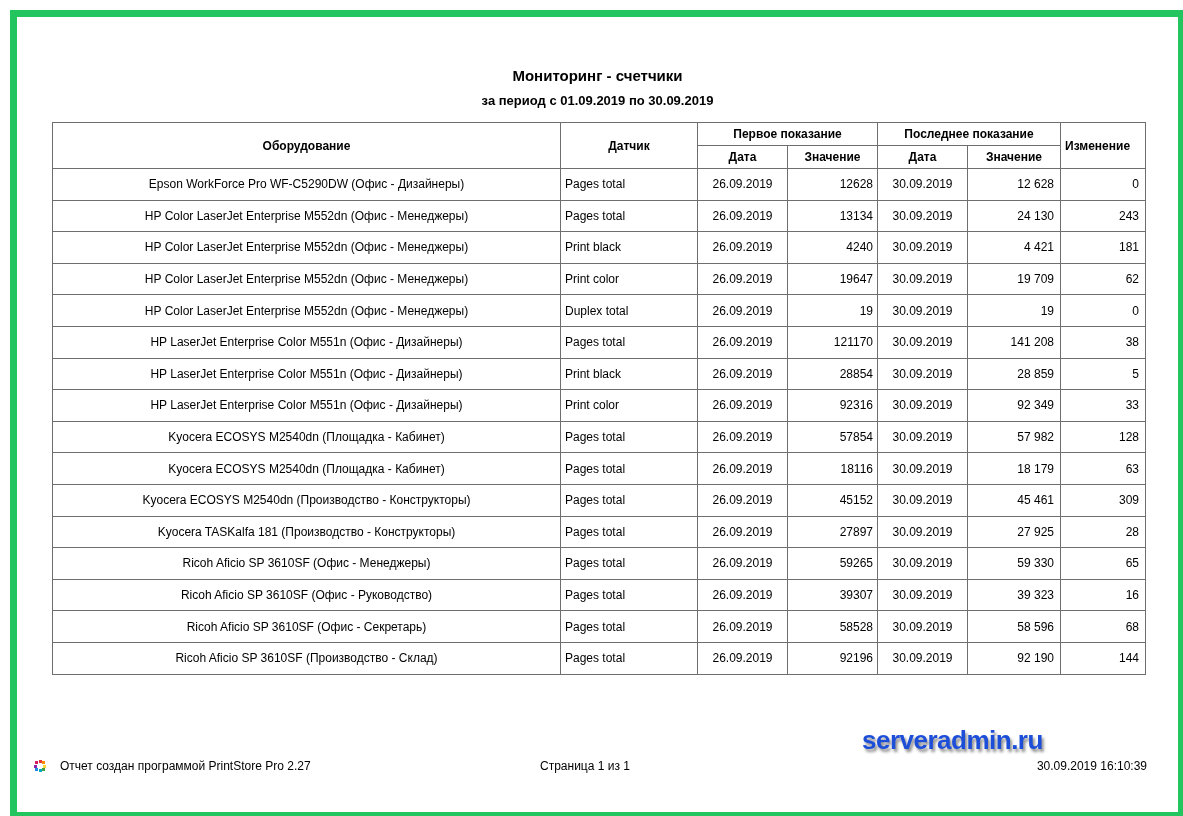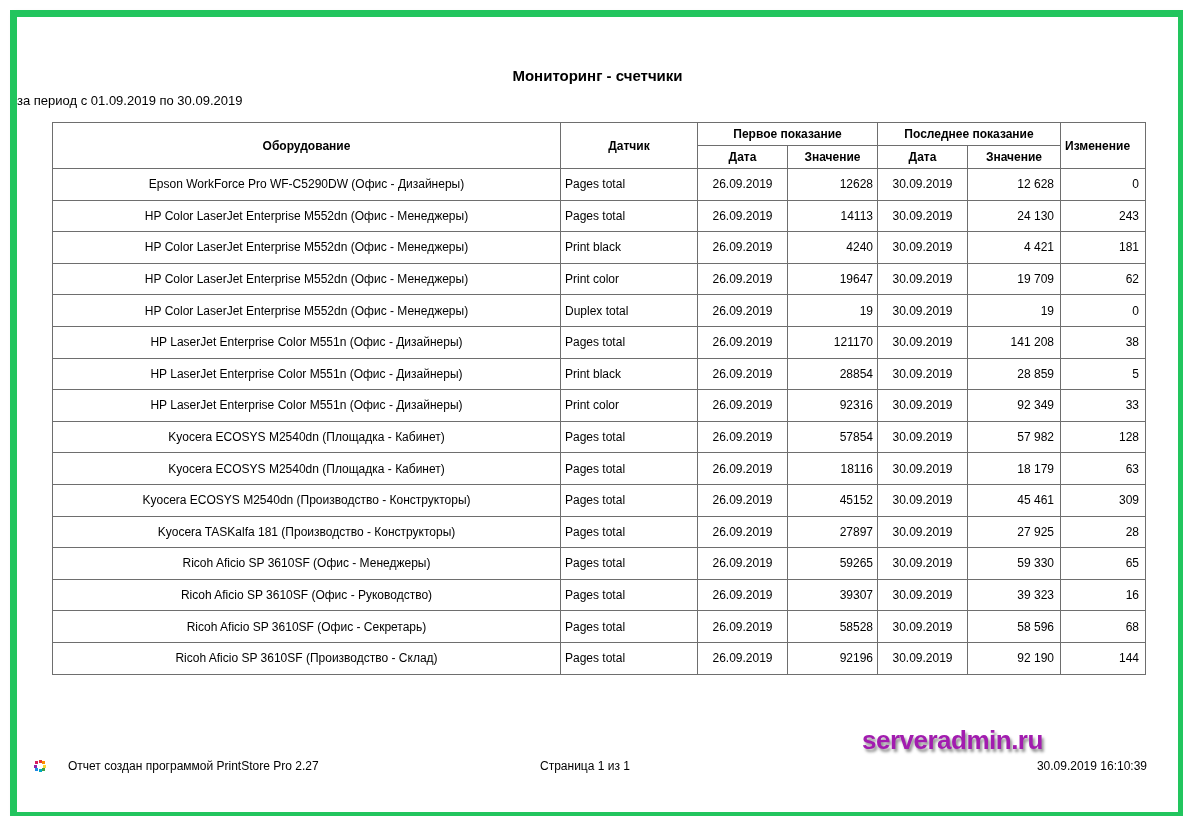--- a/index.html
+++ b/index.html
@@ -10,22 +10,22 @@
   .sheet {
     position: absolute; left: 10px; top: 10px; width: 1161px; height: 795px;
     background: #fff; border: 7px solid #22c55e;
     box-shadow: 4px 4px 4px rgba(0,0,0,0.55);
   }
   .title {
     position: absolute; left: 0; right: 0; top: 50px; text-align: center;
     font-size: 15px; font-weight: bold;
   }
   .subtitle {
-    position: absolute; left: 0; right: 0; top: 76px; text-align: left;
-    font-size: 13px; font-weight: normal;
+    position: absolute; left: 0; right: 0; top: 76px; text-align: center;
+    font-size: 13px; font-weight: bold;
   }
   table.report {
     position: absolute; left: 35px; top: 105px;
     border-collapse: collapse; font-size: 12px;
   }
   table.report th, table.report td {
     border: 1px solid #6e6e6e; padding: 0 4px; white-space: nowrap;
   }
   table.report th { font-weight: bold; text-align: center; font-size: 12px; }
   table.report thead tr.h1 th { height: 22px; }
@@ -33,25 +33,25 @@
   table.report tbody td { height: 30.6px; }
   .c-dev { width: 499px; text-align: center; }
   .c-sen { width: 128px; text-align: left; }
   .c-d1  { width: 81px; text-align: center; }
   .c-v1  { width: 81px; text-align: right; }
   .c-d2  { width: 81px; text-align: center; }
   .c-v2  { width: 82px; text-align: right; padding-right: 6px !important; }
   .c-ch  { width: 74px; text-align: right; padding-right: 6px !important; }
   .watermark {
     position: absolute; left: 845px; top: 708px; font-size: 26px; font-weight: bold;
-    color: #a21caf; letter-spacing: -0.5px;
+    color: #1d4ed8; letter-spacing: -0.5px;
     text-shadow: 2px 3px 3px rgba(0,0,0,0.45);
   }
   .footer { position: absolute; top: 759px; font-size: 12px; }
-  .footer-left { left: 34px; display: flex; align-items: center; gap: 22px; }
+  .footer-left { left: 34px; display: flex; align-items: center; gap: 14px; }
   .footer-center { left: 540px; }
   .footer-right { right: 36px; margin-left: 12px; }
   .logo { width: 12px; height: 12px; position: relative; display: inline-block; }
   .logo i { position: absolute; width: 3px; height: 3px; display: block; }
 </style>
 </head>
 <body>
 
 <div class="sheet">
   <div class="title">Мониторинг - счетчики</div>
@@ -80,21 +80,21 @@
           <td class="c-d1">26.09.2019</td>
           <td class="c-v1">12628</td>
           <td class="c-d2">30.09.2019</td>
           <td class="c-v2">12 628</td>
           <td class="c-ch">0</td>
         </tr>
         <tr>
           <td class="c-dev">HP Color LaserJet Enterprise M552dn (Офис - Менеджеры)</td>
           <td class="c-sen">Pages total</td>
           <td class="c-d1">26.09.2019</td>
-          <td class="c-v1">14113</td>
+          <td class="c-v1">13134</td>
           <td class="c-d2">30.09.2019</td>
           <td class="c-v2">24 130</td>
           <td class="c-ch">243</td>
         </tr>
         <tr>
           <td class="c-dev">HP Color LaserJet Enterprise M552dn (Офис - Менеджеры)</td>
           <td class="c-sen">Print black</td>
           <td class="c-d1">26.09.2019</td>
           <td class="c-v1">4240</td>
           <td class="c-d2">30.09.2019</td>

